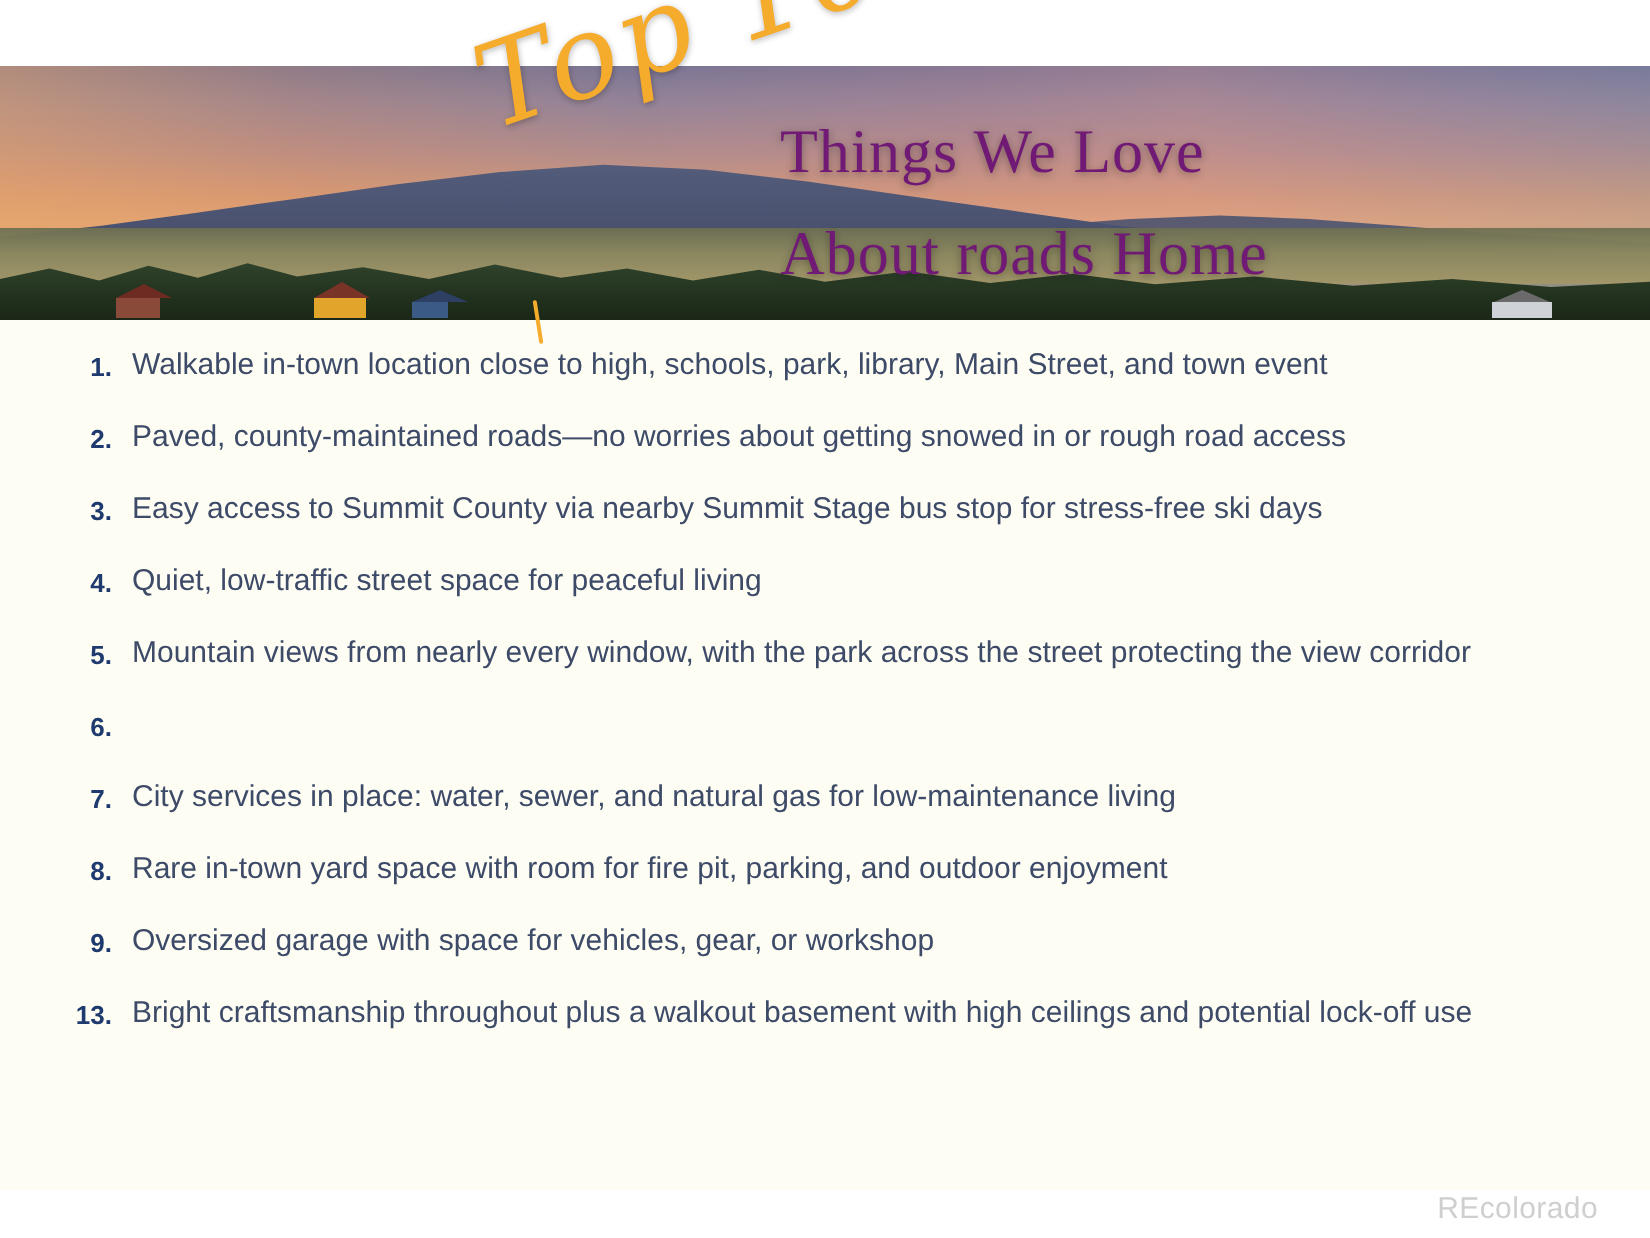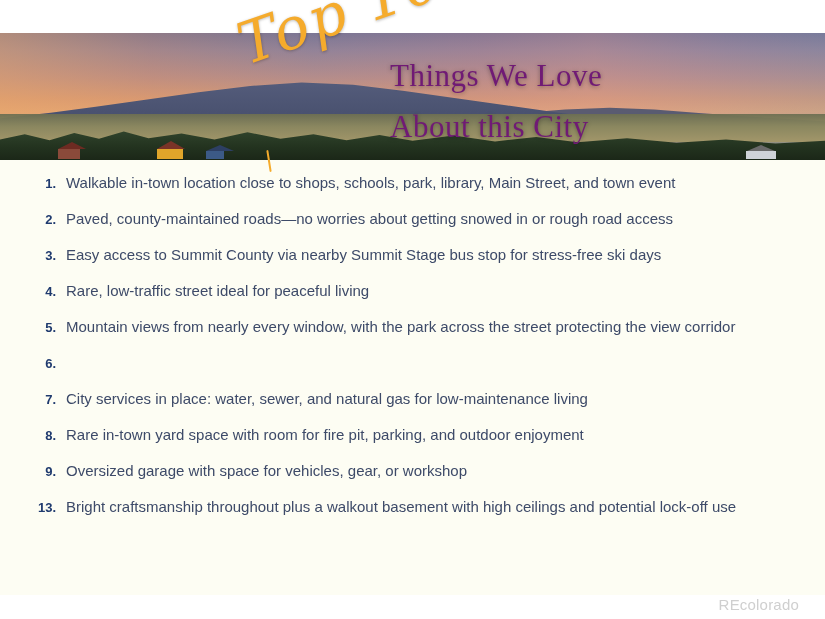--- a/index.html
+++ b/index.html
@@ -267,41 +267,41 @@
       <div class="body"></div>
     </div>
     <div class="house house-right">
       <div class="roof"></div>
       <div class="body"></div>
     </div>
   </div>
 
   <div class="hero-titles">
     <div class="title-line title-line-1">Things We Love</div>
-    <div class="title-line title-line-2">About this City</div>
+    <div class="title-line title-line-2">About roads Home</div>
   </div>
   <div class="script-mark">Top 10</div>
   <div class="script-tail"></div>
 
   <ul class="list" id="feature-list">
       <li class="item">
         <span class="item-num">1.</span>
-        <span class="item-text">Walkable in-town location close to shops, schools, park, library, Main Street, and town event</span>
+        <span class="item-text">Walkable in-town location close to high, schools, park, library, Main Street, and town event</span>
       </li>
       <li class="item">
         <span class="item-num">2.</span>
         <span class="item-text">Paved, county-maintained roads—no worries about getting snowed in or rough road access</span>
       </li>
       <li class="item">
         <span class="item-num">3.</span>
         <span class="item-text">Easy access to Summit County via nearby Summit Stage bus stop for stress-free ski days</span>
       </li>
       <li class="item">
         <span class="item-num">4.</span>
-        <span class="item-text">Rare, low-traffic street ideal for peaceful living</span>
+        <span class="item-text">Quiet, low-traffic street space for peaceful living</span>
       </li>
       <li class="item">
         <span class="item-num">5.</span>
         <span class="item-text">Mountain views from nearly every window, with the park across the street protecting the view corridor</span>
       </li>
       <li class="item">
         <span class="item-num">6.</span>
       </li>
       <li class="item">
         <span class="item-num">7.</span>

